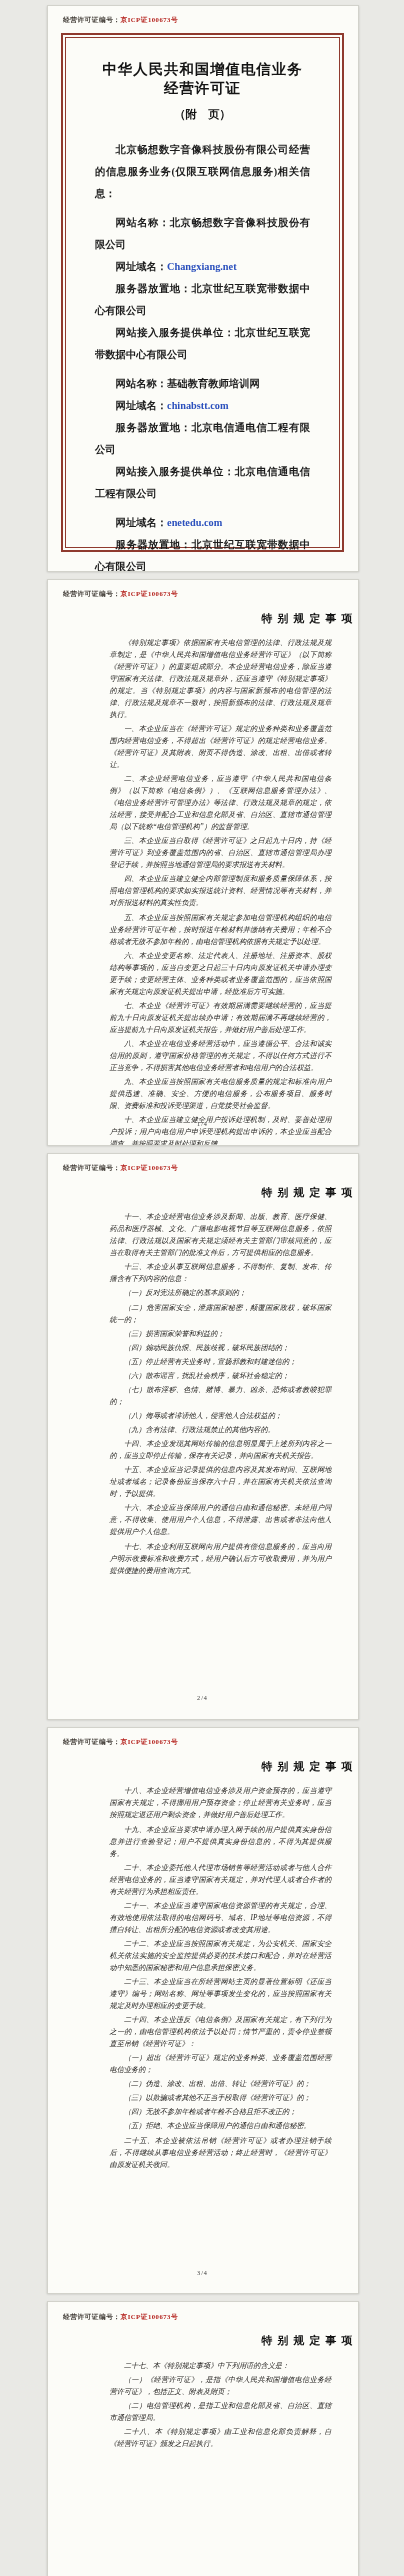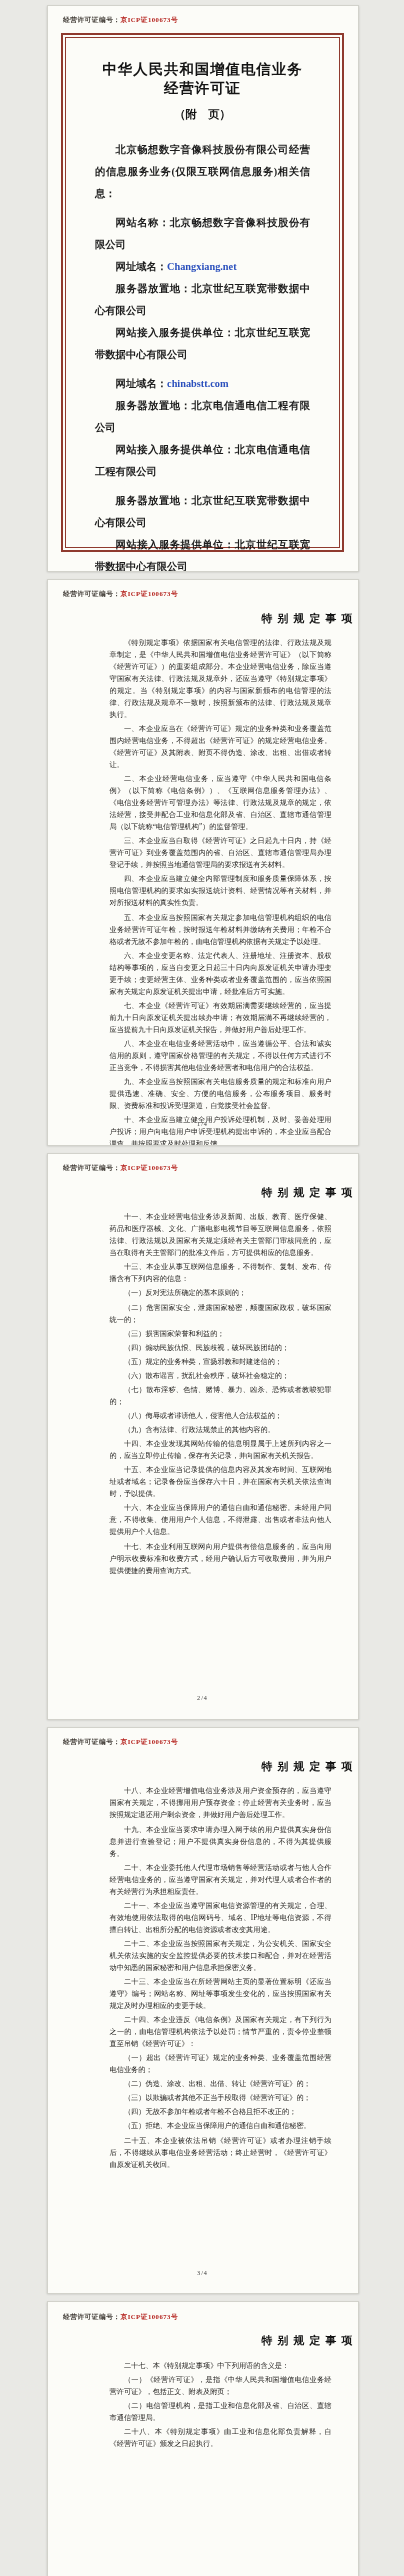--- a/index.html
+++ b/index.html
@@ -88,21 +88,21 @@
     letter-spacing: 5.2px;
     color: #141414;
   }
   .sp-body {
     padding: 0 26px;
     font-size: 7.2px;
     line-height: 12px;
     color: #22201e;
     text-align: justify;
   }
-  .sp-body p.clause { margin: 0 0 2.1px; text-indent: 2em; }
+  .sp-body p.clause { margin: 0 0 2.1px; text-indent: 2em; font-style: italic; }
   .page-no {
     position: absolute;
     bottom: 17.5px;
     left: 0; right: 0;
     text-align: center;
     font-size: 6.2px;
     color: #3a3a3a;
     letter-spacing: 1px;
   }
 </style>
@@ -123,26 +123,28 @@
           <p>北京畅想数字音像科技股份有限公司经营的信息服务业务(仅限互联网信息服务)相关信息：</p>
 
           <div class="site-block">
             <p><span>网站名称：</span><span>北京畅想数字音像科技股份有限公司</span></p>
             <p><span>网址域名：</span><span class="link">Changxiang.net</span></p>
             <p><span>服务器放置地：</span><span>北京世纪互联宽带数据中心有限公司</span></p>
             <p><span>网站接入服务提供单位：</span><span>北京世纪互联宽带数据中心有限公司</span></p>
           </div>
 
           <div class="site-block">
+            <p><span>网站名称：</span><span>基础教育教师培训网</span></p>
             <p><span>网址域名：</span><span class="link">chinabstt.com</span></p>
             <p><span>服务器放置地：</span><span>北京电信通电信工程有限公司</span></p>
             <p><span>网站接入服务提供单位：</span><span>北京电信通电信工程有限公司</span></p>
           </div>
 
           <div class="site-block">
+            <p><span>网址域名：</span><span class="link">enetedu.com</span></p>
             <p><span>服务器放置地：</span><span>北京世纪互联宽带数据中心有限公司</span></p>
             <p><span>网站接入服务提供单位：</span><span>北京世纪互联宽带数据中心有限公司</span></p>
           </div>
         </div>
       </div>
     </div>
   </div>
 
   <div class="page">
     <div class="page-header">
@@ -170,21 +172,21 @@
       <span>经营许可证编号：</span><span class="num">京ICP证100673号</span>
     </div>
     <h2 class="sp-title">特别规定事项</h2>
     <div class="sp-body">
       <p class="clause">十一、本企业经营电信业务涉及新闻、出版、教育、医疗保健、药品和医疗器械、文化、广播电影电视节目等互联网信息服务，依照法律、行政法规以及国家有关规定须经有关主管部门审核同意的，应当在取得有关主管部门的批准文件后，方可提供相应的信息服务。</p>
       <p class="clause">十三、本企业从事互联网信息服务，不得制作、复制、发布、传播含有下列内容的信息：</p>
       <p class="clause">（一）反对宪法所确定的基本原则的；</p>
       <p class="clause">（二）危害国家安全，泄露国家秘密，颠覆国家政权，破坏国家统一的；</p>
       <p class="clause">（三）损害国家荣誉和利益的；</p>
       <p class="clause">（四）煽动民族仇恨、民族歧视，破坏民族团结的；</p>
-      <p class="clause">（五）规定的业务种类，宣扬邪教和封建迷信的；</p>
+      <p class="clause">（五）停止经营有关业务时，宣扬邪教和封建迷信的；</p>
       <p class="clause">（六）散布谣言，扰乱社会秩序，破坏社会稳定的；</p>
       <p class="clause">（七）散布淫秽、色情、赌博、暴力、凶杀、恐怖或者教唆犯罪的；</p>
       <p class="clause">（八）侮辱或者诽谤他人，侵害他人合法权益的；</p>
       <p class="clause">（九）含有法律、行政法规禁止的其他内容的。</p>
       <p class="clause">十四、本企业发现其网站传输的信息明显属于上述所列内容之一的，应当立即停止传输，保存有关记录，并向国家有关机关报告。</p>
       <p class="clause">十五、本企业应当记录提供的信息内容及其发布时间、互联网地址或者域名；记录备份应当保存六十日，并在国家有关机关依法查询时，予以提供。</p>
       <p class="clause">十六、本企业应当保障用户的通信自由和通信秘密。未经用户同意，不得收集、使用用户个人信息，不得泄露、出售或者非法向他人提供用户个人信息。</p>
       <p class="clause">十七、本企业利用互联网向用户提供有偿信息服务的，应当向用户明示收费标准和收费方式，经用户确认后方可收取费用，并为用户提供便捷的费用查询方式。</p>
     </div>
     <div class="page-no">2/4</div>

